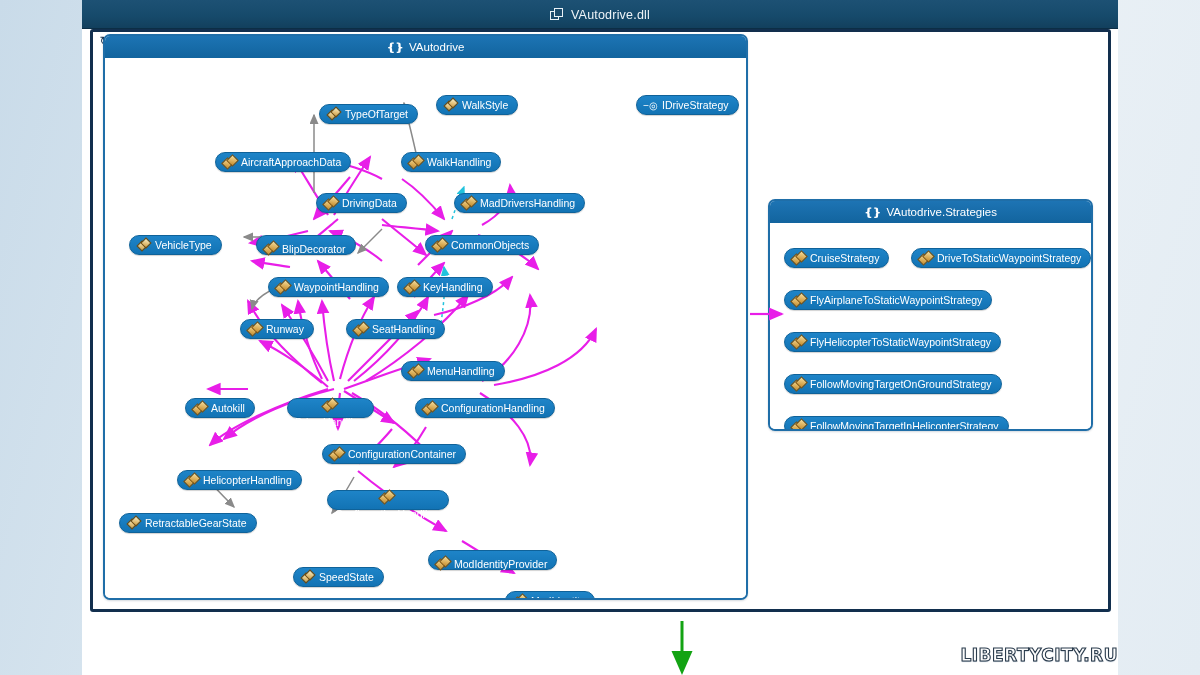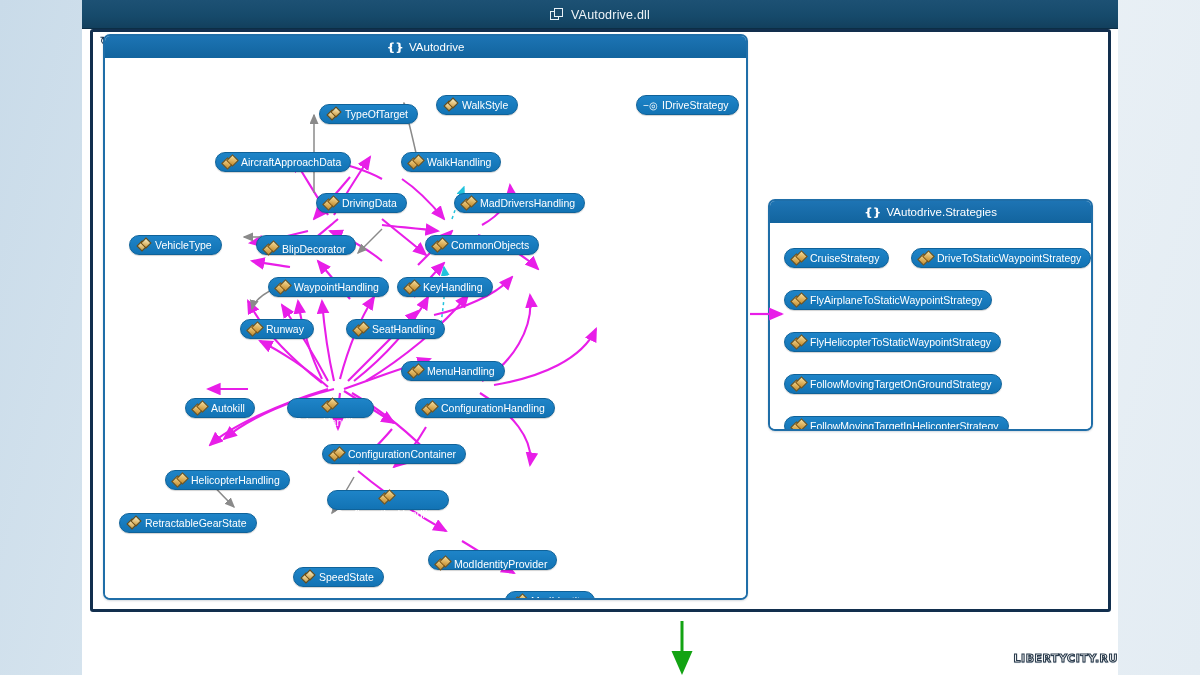--- a/index.html
+++ b/index.html
@@ -135,21 +135,21 @@
   
   .ico.iface { color:#ffffff; font-size:10px; display:flex; align-items:center; justify-content:center; }
 
   
   .edges { position:absolute; left:0; top:0; width:100%; height:100%; pointer-events:none; z-index:2; }
 
   
   #watermark {
     position: absolute; right: 82px; bottom: 10px;
     font-family: "DejaVu Sans", sans-serif;
-    font-size: 11px; font-weight: bold; letter-spacing: .5px;
+    font-size: 17px; font-weight: bold; letter-spacing: .5px;
     color: #fdfdfd;
     -webkit-text-stroke: 1.1px #2b3c4d;
     text-shadow: 0 1px 1px rgba(120,140,160,.6);
     z-index: 20;
   }
 </style>
 </head>
 <body>
 
 <div id="root">
@@ -379,21 +379,21 @@
             </span>
             <span class="lbl">ConfigurationHandling</span>
           </div>
           <div class="node" style="left: 217px; top: 386px;">
             <span class="ico cls">
               <i></i>
               <b></b>
             </span>
             <span class="lbl">ConfigurationContainer</span>
           </div>
-          <div class="node" style="left: 60px; top: 412px;">
+          <div class="node" style="left: 72px; top: 412px;">
             <span class="ico cls">
               <i></i>
               <b></b>
             </span>
             <span class="lbl">HelicopterHandling</span>
           </div>
           <div class="node" style="left: 222px; top: 432px; flex-direction: column;">
             <span class="ico cls">
               <i></i>
               <b></b>

